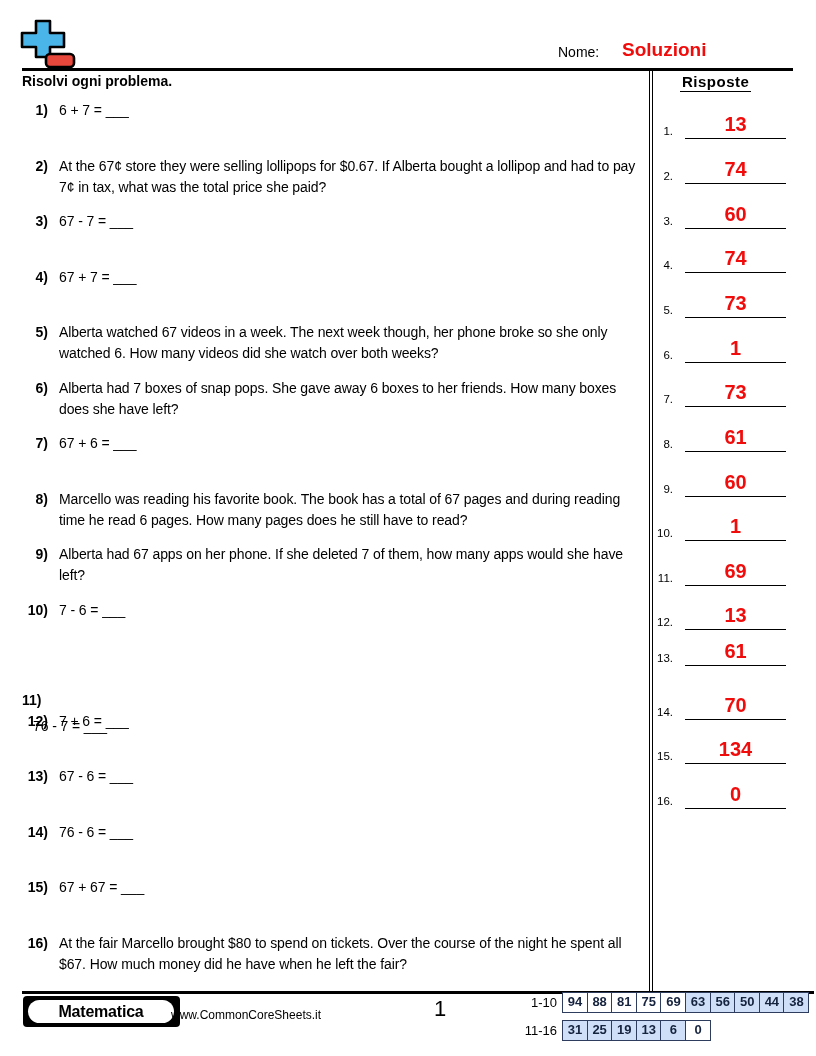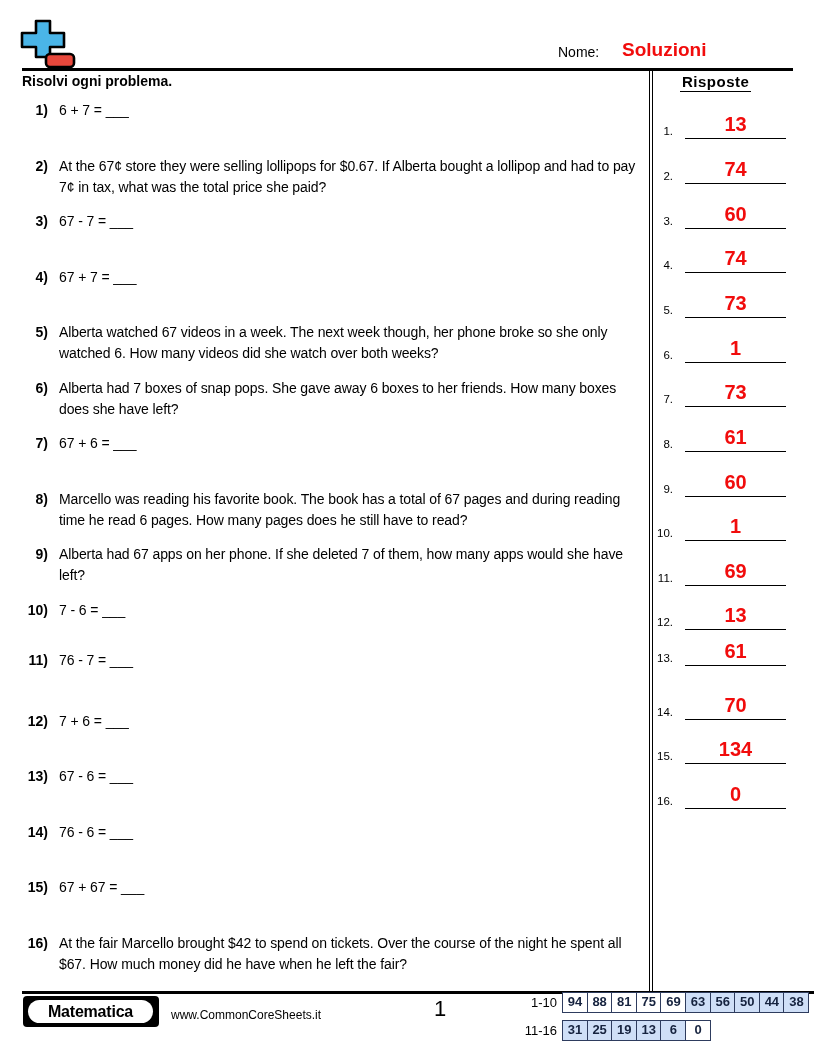--- a/index.html
+++ b/index.html
@@ -27,21 +27,21 @@
   .pnum{flex:0 0 26px;text-align:right;font-weight:bold;font-size:14px;line-height:21px;}
   .ptext{margin-left:11px;width:578px;font-size:14px;line-height:21px;letter-spacing:-0.1px;}
   
   .answer{position:absolute;left:651px;width:136px;height:32px;}
   .anum{position:absolute;left:0;bottom:1px;width:22px;text-align:right;font-size:11.5px;line-height:13px;}
   .aline{position:absolute;left:34px;bottom:0;width:101px;height:0;border-bottom:1.4px solid #000;}
   .aval{position:absolute;left:34px;bottom:5px;width:101px;text-align:center;
         font-size:20px;line-height:20px;font-weight:bold;color:var(--red);}
   
   .footer-rule{position:absolute;left:22px;top:991px;width:792px;height:2.5px;background:#000;}
-  .brand-badge{position:absolute;left:23px;top:996px;width:136px;height:31px;background:#000;border-radius:4px;}
+  .brand-badge{position:absolute;left:23px;top:996px;width:157px;height:31px;background:#000;border-radius:4px;}
   .brand-pill{position:absolute;left:5px;right:6px;top:4px;bottom:4px;background:#fff;border-radius:12px;
               display:flex;align-items:center;justify-content:center;}
   .brand-text{font-size:16px;font-weight:bold;color:#000;letter-spacing:-0.2px;}
   .site-url{position:absolute;left:171px;top:1006px;font-size:12px;line-height:18px;}
   .page-number{position:absolute;left:390px;top:997px;width:100px;text-align:center;font-size:22px;line-height:24px;}
   .score-grid{position:absolute;left:500px;top:992px;}
   .grid-row{display:flex;height:29px;}
   .grid-row + .grid-row{margin-top:-1.4px;}
   .grid-label{width:62px;box-sizing:border-box;padding-right:5px;text-align:right;
               font-size:13px;line-height:21px;color:#000;}
@@ -105,21 +105,21 @@
         <span class="ptext">Marcello was reading his favorite book. The book has a total of 67 pages and during reading time he read 6 pages. How many pages does he still have to read?</span>
       </div>
       <div class="problem" style="top: 544px;">
         <span class="pnum">9)</span>
         <span class="ptext">Alberta had 67 apps on her phone. If she deleted 7 of them, how many apps would she have left?</span>
       </div>
       <div class="problem" style="top: 600px;">
         <span class="pnum">10)</span>
         <span class="ptext">7 - 6 = ___</span>
       </div>
-      <div class="problem" style="top: 650px;">
+      <div class="problem" style="top: 690px; flex-direction: column;">
         <span class="pnum">11)</span>
         <span class="ptext">76 - 7 = ___</span>
       </div>
       <div class="problem" style="top: 711px;">
         <span class="pnum">12)</span>
         <span class="ptext">7 + 6 = ___</span>
       </div>
       <div class="problem" style="top: 766px;">
         <span class="pnum">13)</span>
         <span class="ptext">67 - 6 = ___</span>
@@ -127,21 +127,21 @@
       <div class="problem" style="top: 822px;">
         <span class="pnum">14)</span>
         <span class="ptext">76 - 6 = ___</span>
       </div>
       <div class="problem" style="top: 877px;">
         <span class="pnum">15)</span>
         <span class="ptext">67 + 67 = ___</span>
       </div>
       <div class="problem" style="top: 933px;">
         <span class="pnum">16)</span>
-        <span class="ptext">At the fair Marcello brought $42 to spend on tickets. Over the course of the night he spent all $67. How much money did he have when he left the fair?</span>
+        <span class="ptext">At the fair Marcello brought $80 to spend on tickets. Over the course of the night he spent all $67. How much money did he have when he left the fair?</span>
       </div>
     </div>
 
   <div id="answers">
 
   <div class="answer" style="top: 107px;">
         <span class="anum">1.</span>
         <span class="aval">13</span>
         <span class="aline"></span>
       </div>

